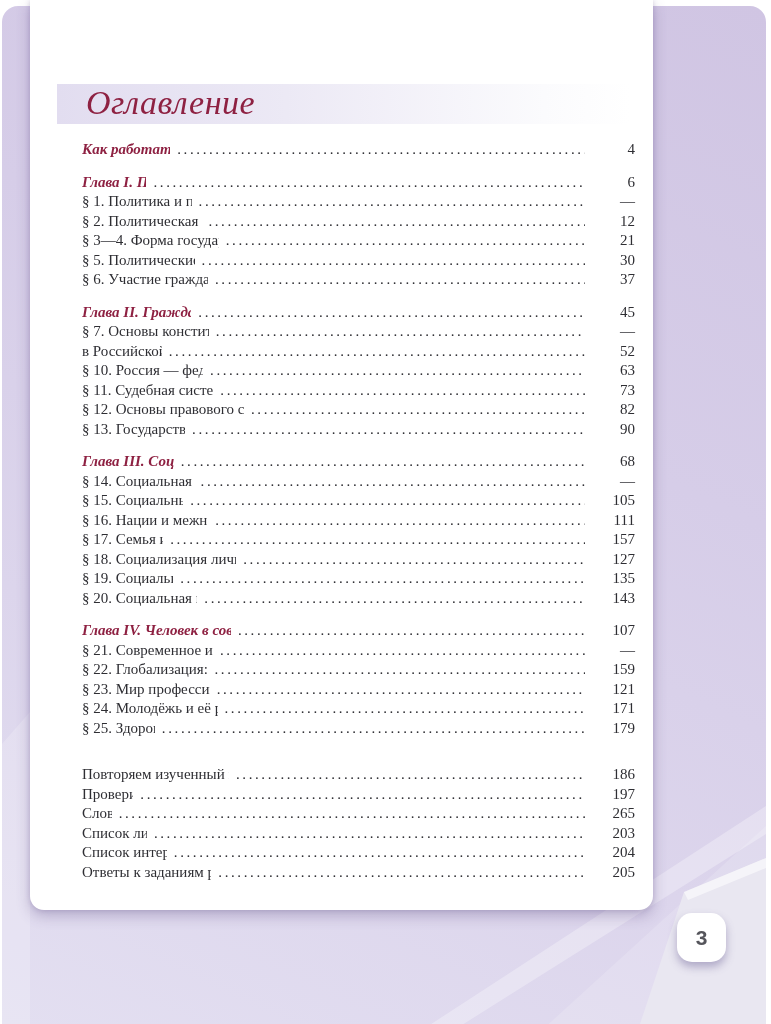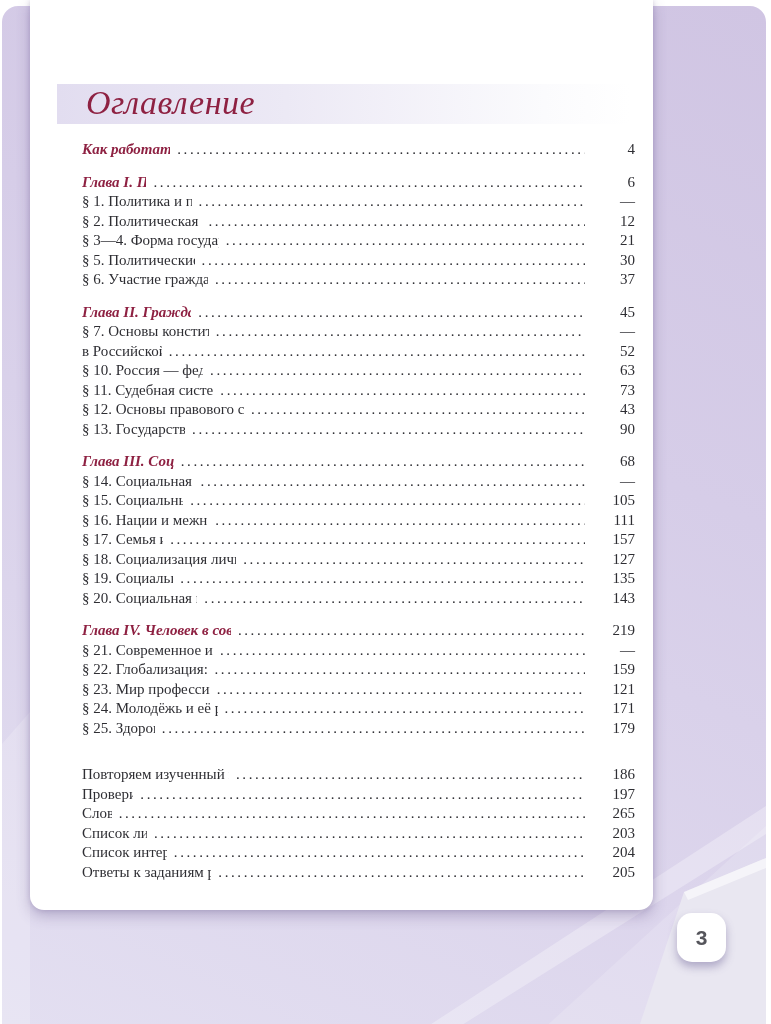--- a/index.html
+++ b/index.html
@@ -144,21 +144,21 @@
           <span class="num">63</span>
         </div>
         <div class="row">
           <span class="label">§ 11. Судебная система Российской Федерации</span>
           <span class="dots"></span>
           <span class="num">73</span>
         </div>
         <div class="row">
           <span class="label">§ 12. Основы правового статуса человека и гражданина России</span>
           <span class="dots"></span>
-          <span class="num">43</span>
+          <span class="num">82</span>
         </div>
         <div class="row">
           <span class="label">§ 13. Государственное управление</span>
           <span class="dots"></span>
           <span class="num">90</span>
         </div>
       </div>
       <div class="group">
         <div class="row chapter">
           <span class="label">Глава III. Социальная сфера</span>
@@ -198,21 +198,21 @@
         <div class="row">
           <span class="label">§ 20. Социальная политика государства</span>
           <span class="dots"></span>
           <span class="num">143</span>
         </div>
       </div>
       <div class="group">
         <div class="row chapter">
           <span class="label">Глава IV. Человек в современном изменяющемся мире</span>
           <span class="dots"></span>
-          <span class="num">219</span>
+          <span class="num">107</span>
         </div>
         <div class="row">
           <span class="label">§ 21. Современное информационное общество</span>
           <span class="dots"></span>
           <span class="num">—</span>
         </div>
         <div class="row">
           <span class="label">§ 22. Глобализация: причины и последствия</span>
           <span class="dots"></span>
           <span class="num">159</span>

